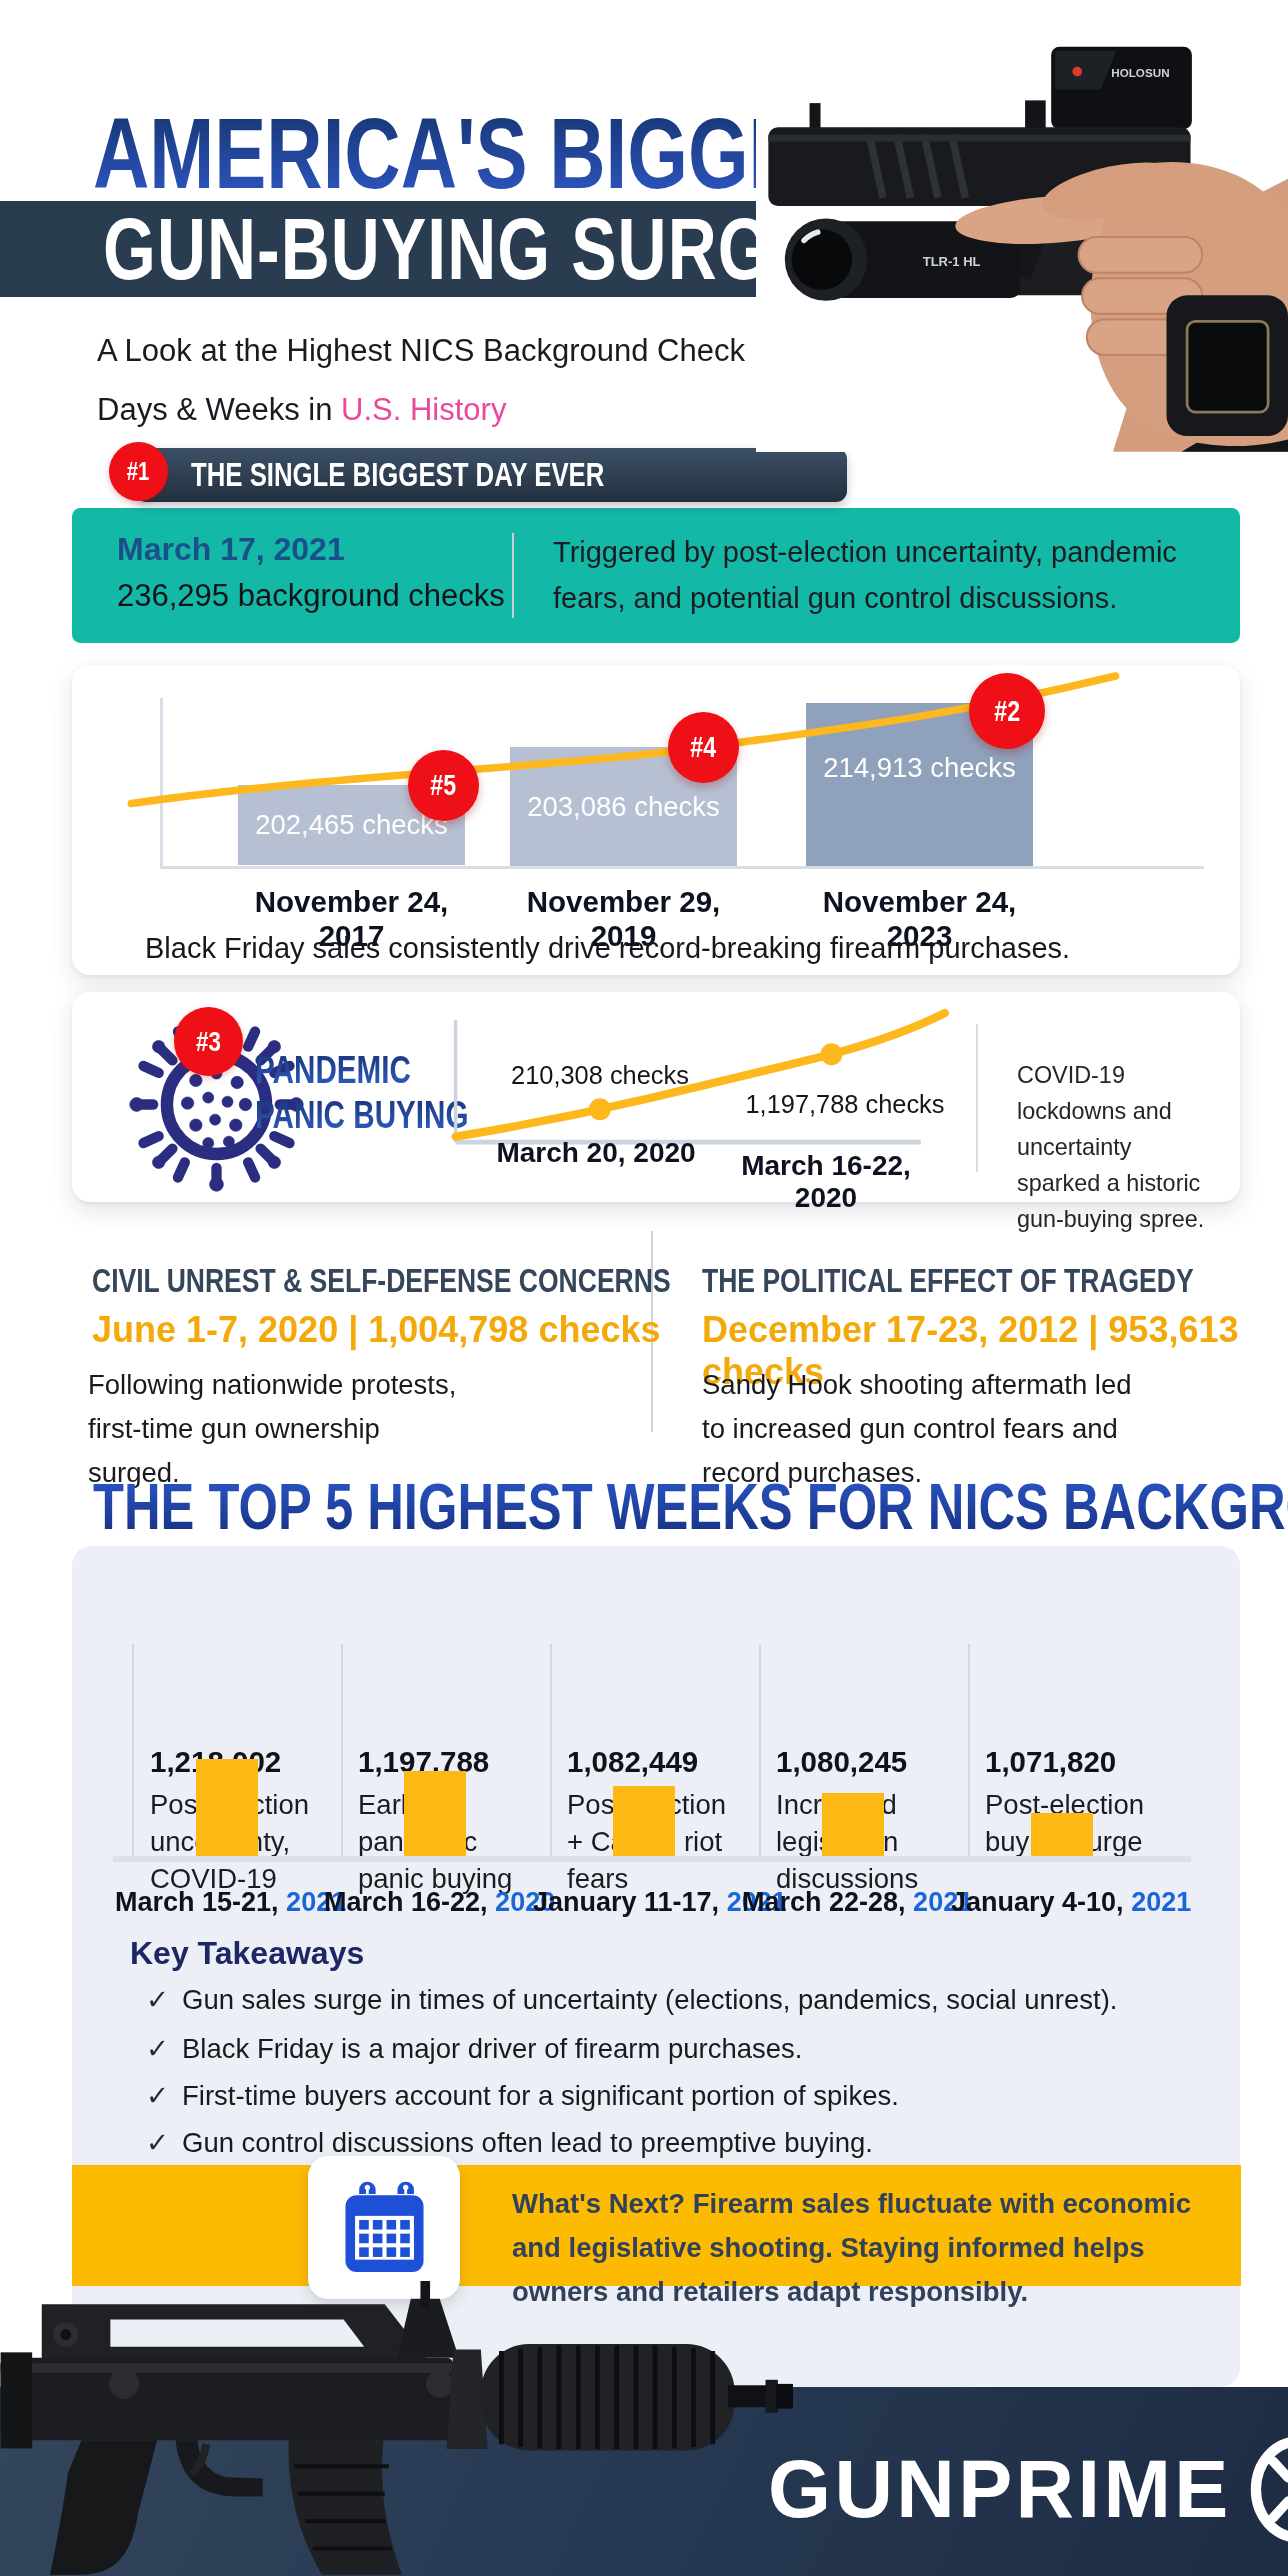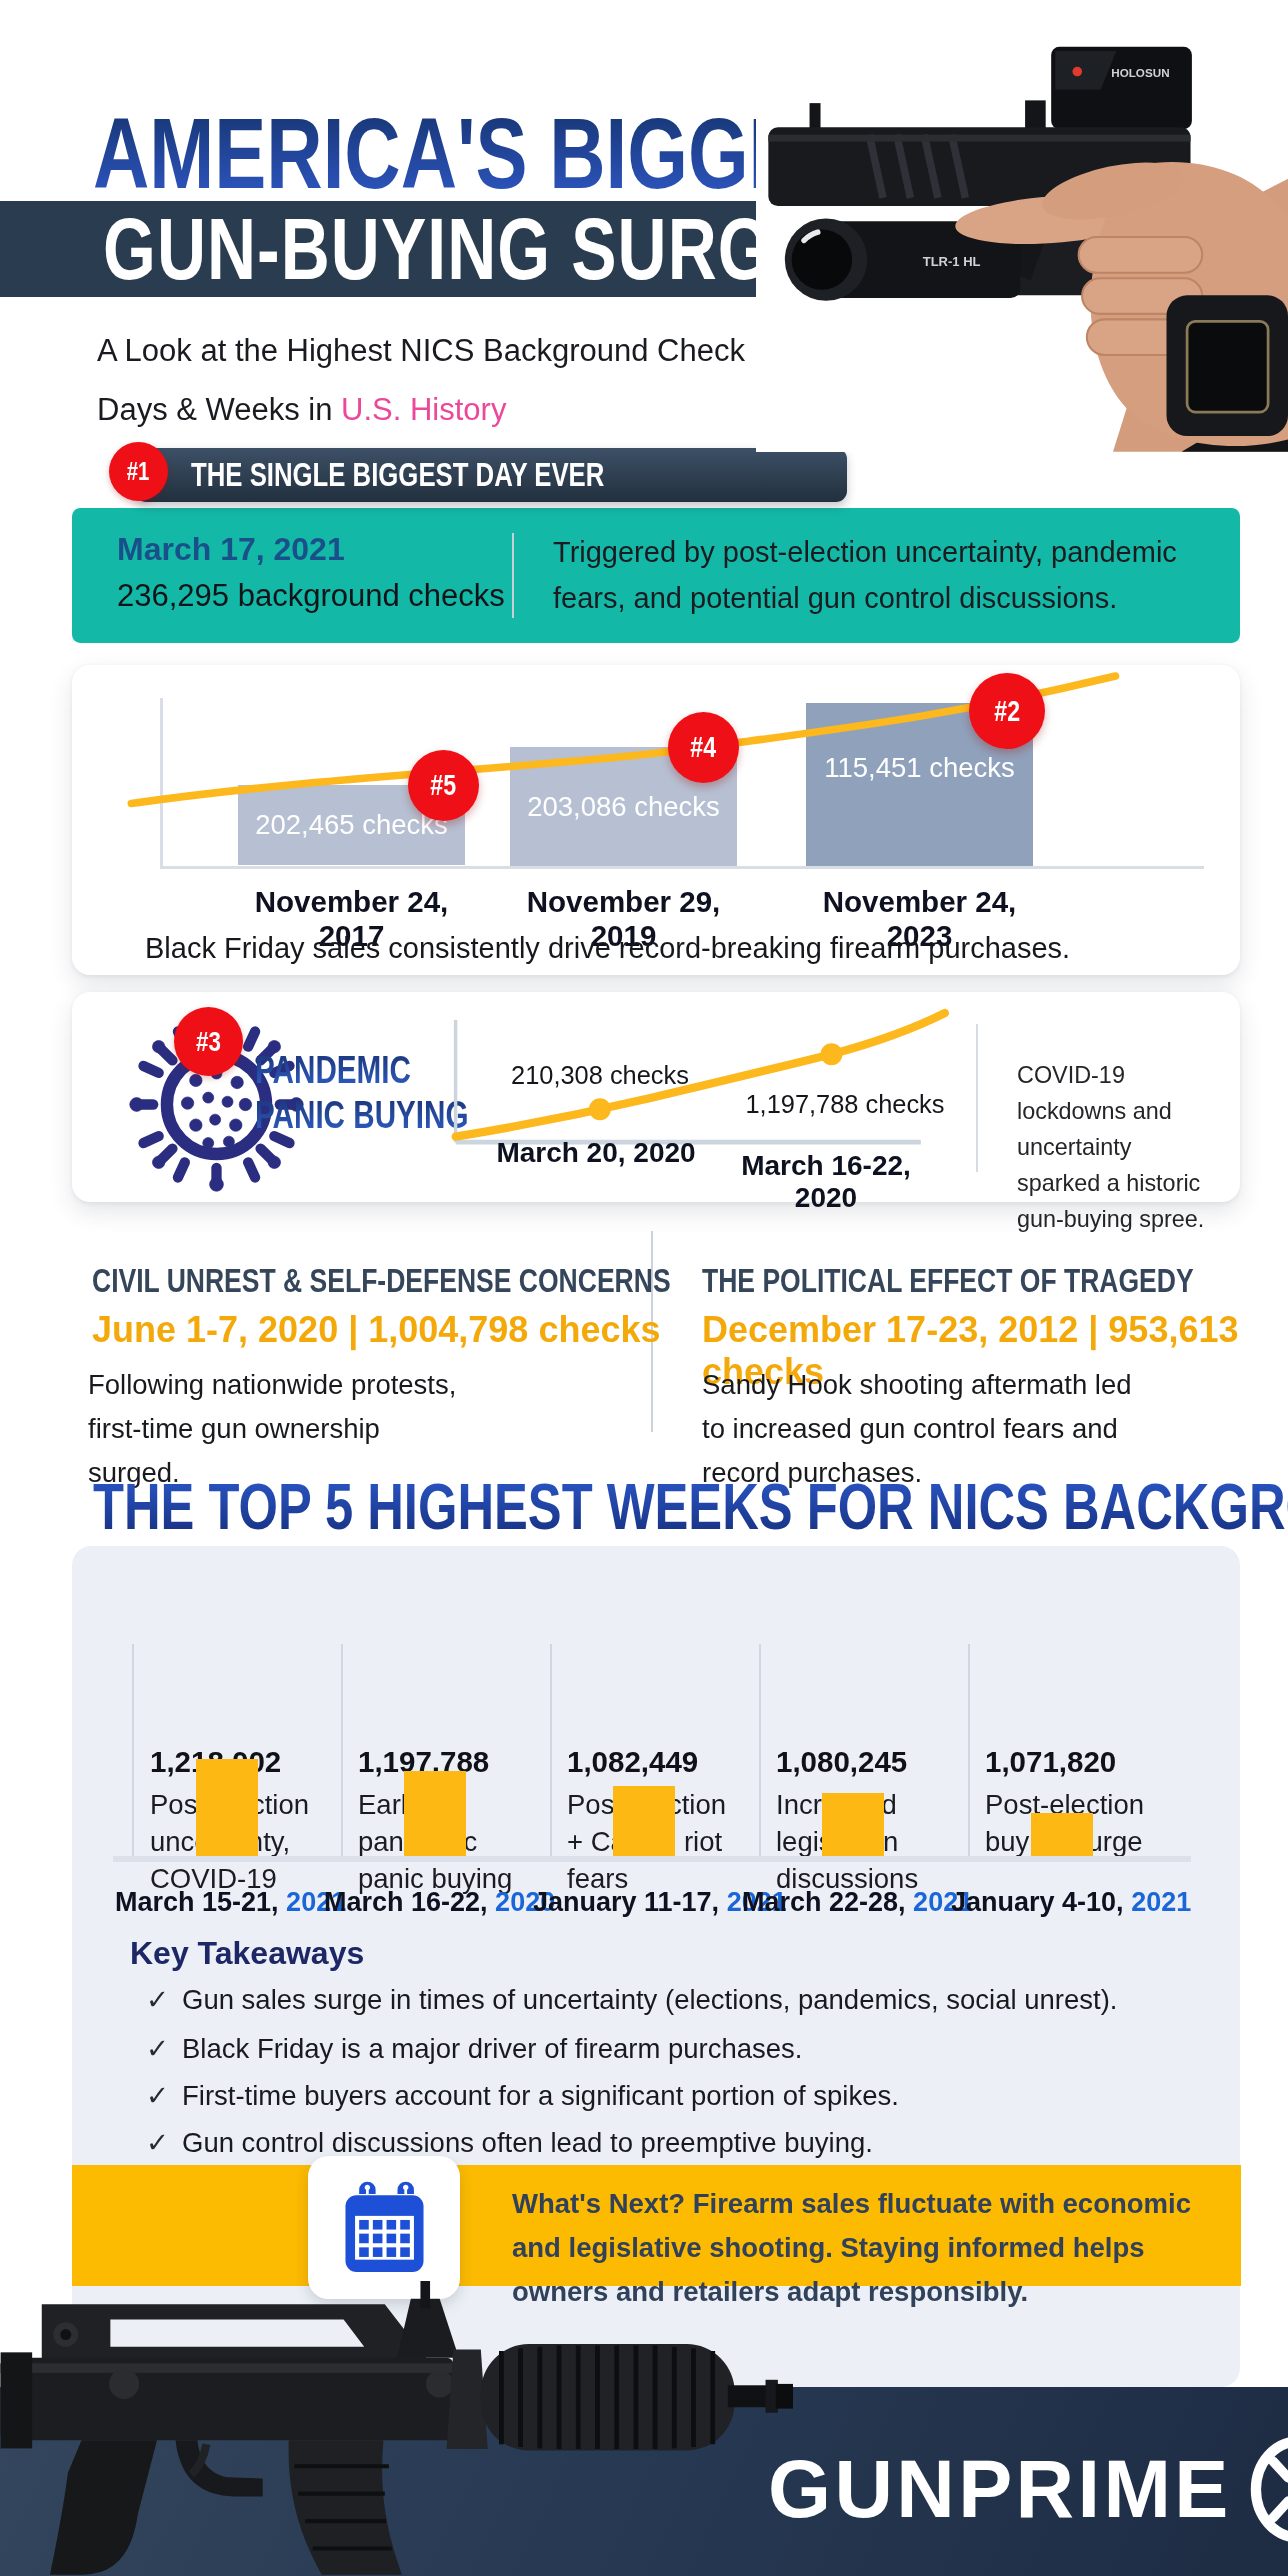--- a/index.html
+++ b/index.html
@@ -182,21 +182,21 @@
 
   <div class="abs bf-card">
     <div class="abs bf-yaxis"></div>
     <div class="bf-bar bf-bar1">
         <span>202,465  checks</span>
       </div>
     <div class="bf-bar bf-bar2">
         <span>203,086 checks</span>
       </div>
     <div class="bf-bar bf-bar3">
-        <span>115,451 checks</span>
+        <span>214,913 checks</span>
       </div>
     <svg class="abs bf-curve" width="1168" height="310" viewBox="0 0 1700 452">
       <path d="M85,202 C380,160 700,150 920,120 S1280,74 1520,16" fill="none" stroke="#fcb81c" stroke-width="11" stroke-linecap="round"></path>
     </svg>
     <div class="abs bf-baseline"></div>
     <div class="bf-badge bf-b5">
         <span class="cond-c">#5</span>
       </div>
     <div class="bf-badge bf-b4">
         <span class="cond-c">#4</span>

